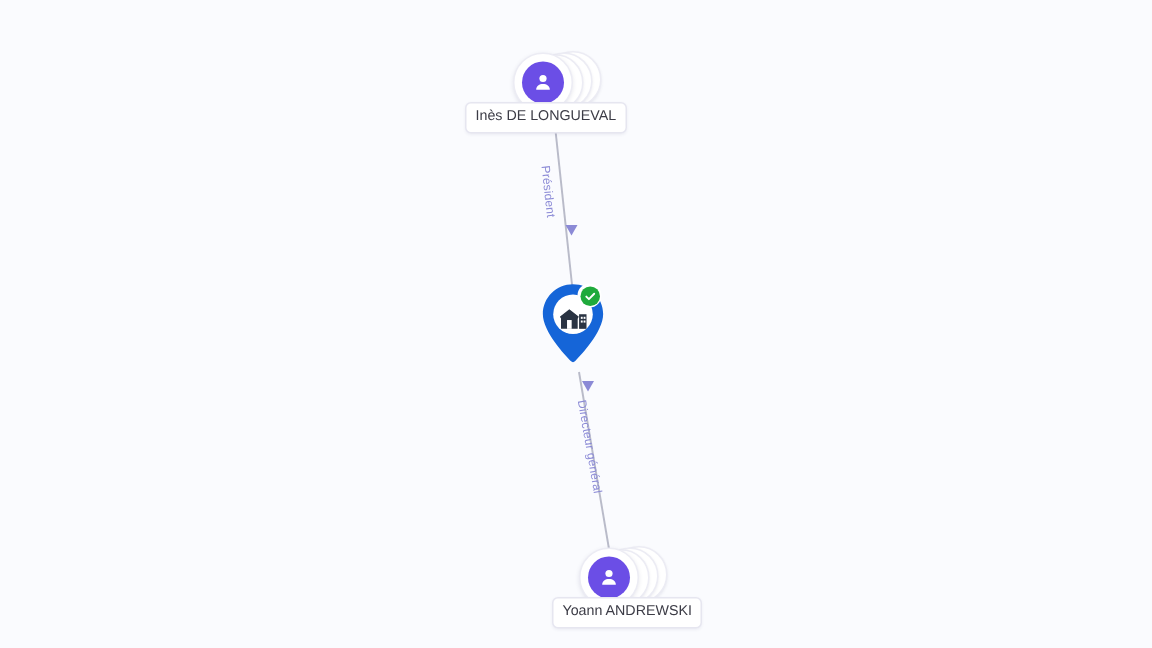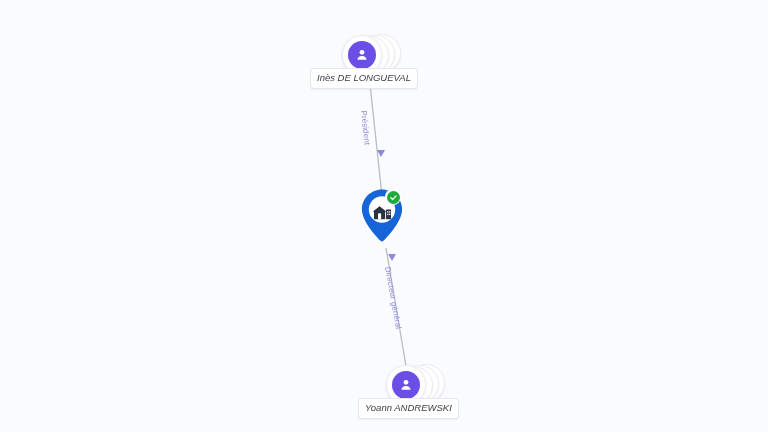--- a/index.html
+++ b/index.html
@@ -105,21 +105,20 @@
     background: #ffffff;
     border: 1px solid #e6e6f0;
     border-radius: 4px;
     color: #3c3c46;
     font-size: 9.5px;
     line-height: 1;
     padding: 4px 6px 5px 6px;
     white-space: nowrap;
     box-shadow: 0 1px 2px rgba(60,60,110,.07);
     user-select: none;
-    font-style: italic;
   }
 
   
   #node-company {
     left: 358px;
     top: 188px;
     width: 52px;
     height: 56px;
   }
   .pin {
@@ -252,15 +251,15 @@
         <div class="person-circle">
           <svg width="16" height="16" viewBox="0 0 24 24" fill="#ffffff" xmlns="http://www.w3.org/2000/svg">
             <circle cx="12" cy="8" r="3.6"></circle>
             <path d="M5.2 19.2c0-3.6 3.1-5.6 6.8-5.6s6.8 2 6.8 5.6z"></path>
           </svg>
         </div>
       </div>
     </div>
   </div>
 
-  <div class="name-pill" style="left:358px; top:398px;">Yoann ANDREWSKI</div>
+  <div class="name-pill" style="left:368px; top:398px;">Yoann ANDREWSKI</div>
 
 </div>
 
 </body></html>

